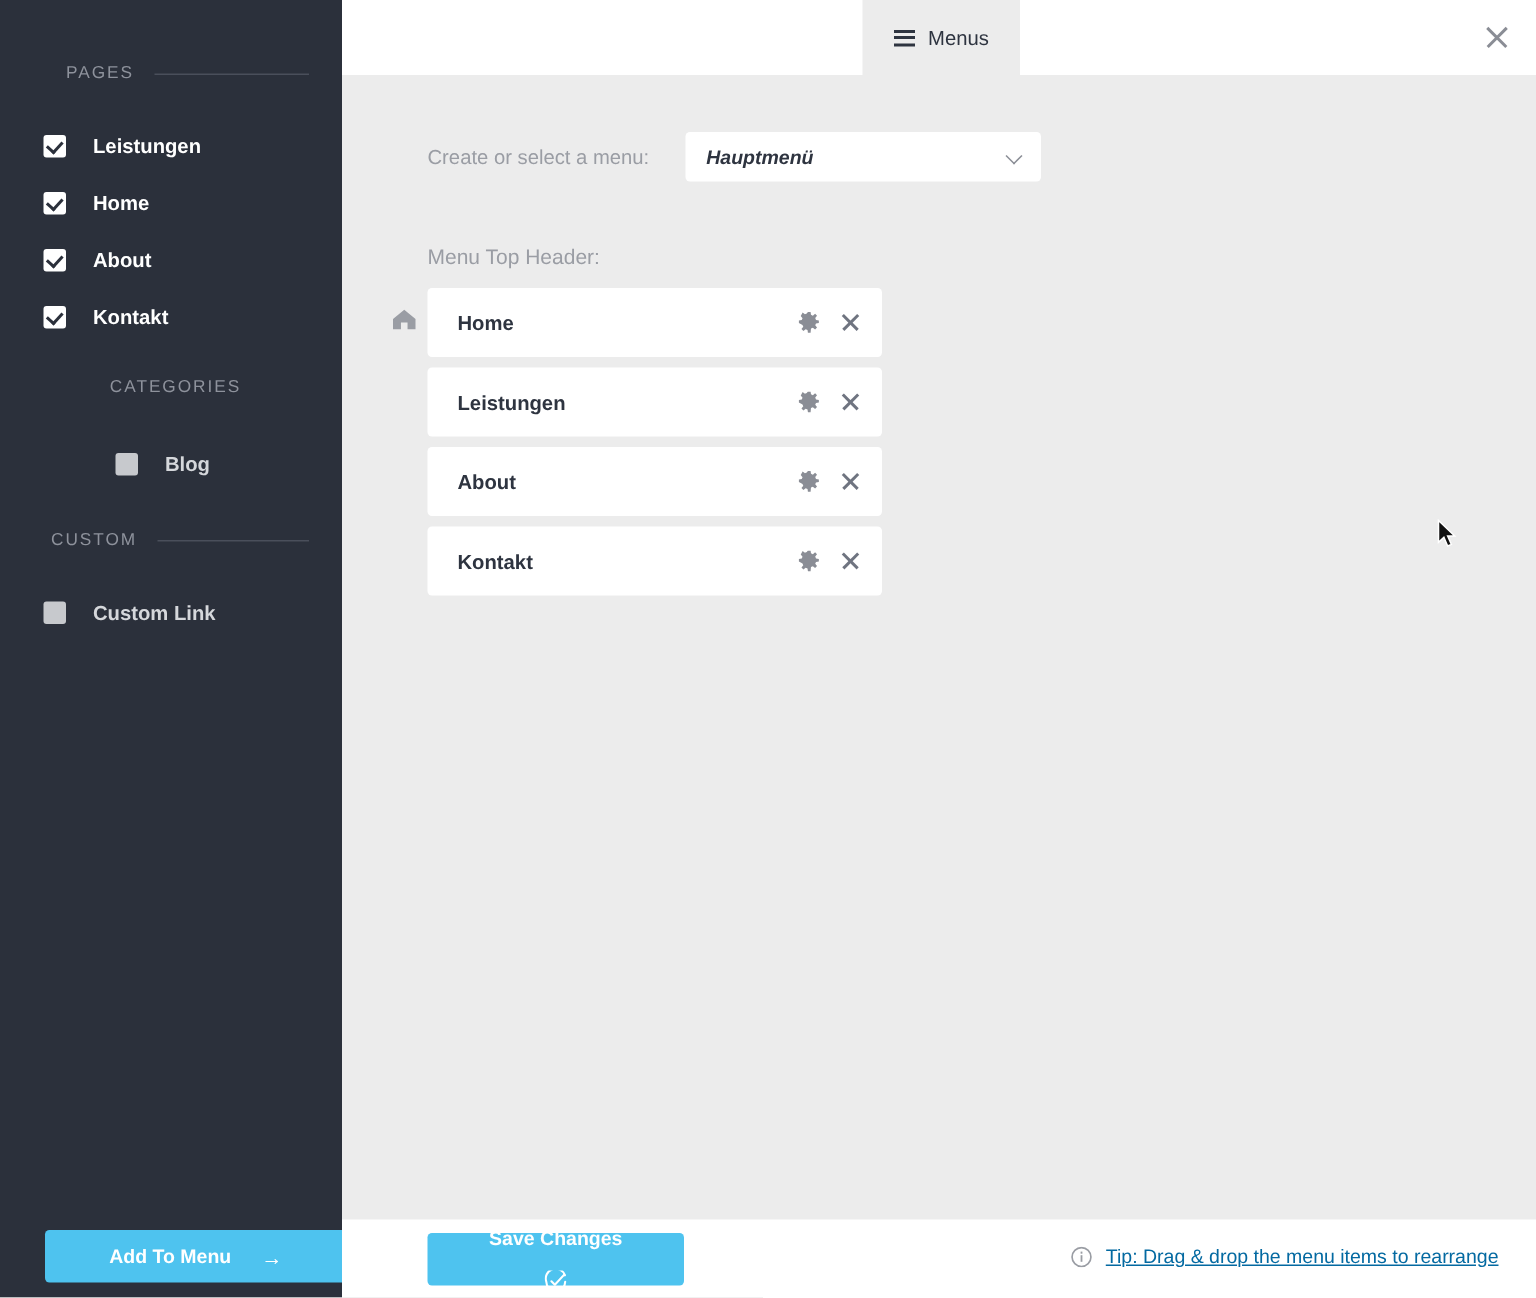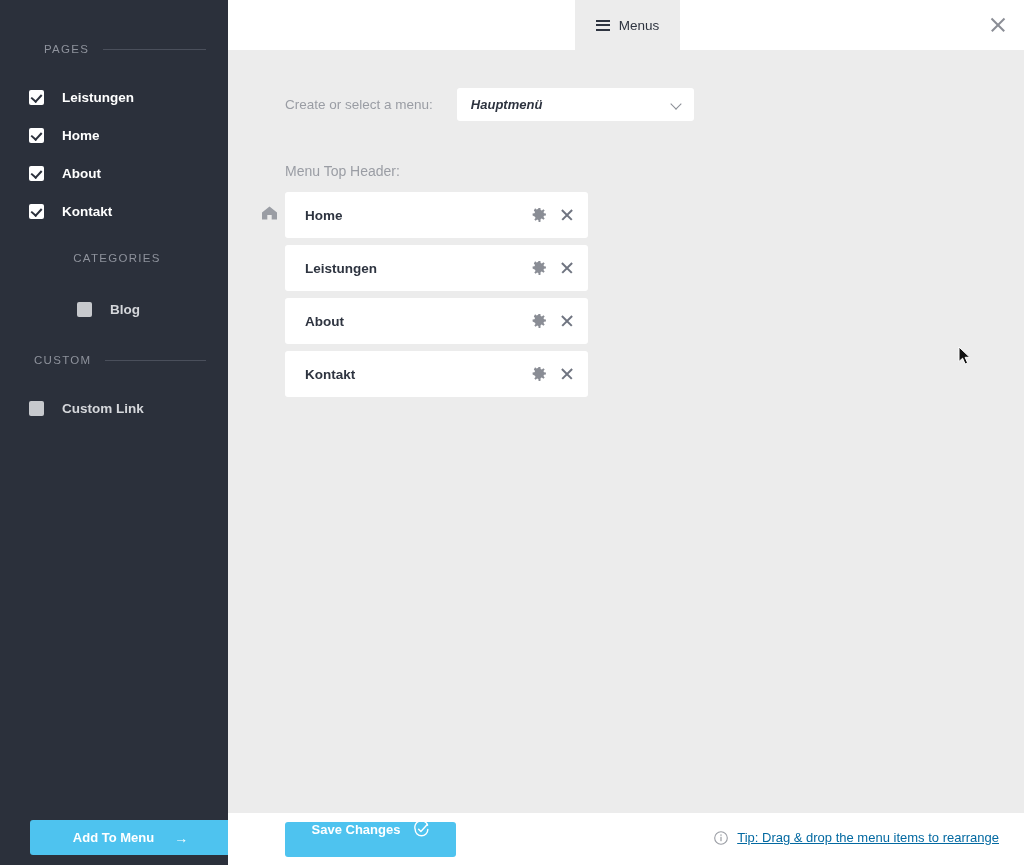--- a/index.html
+++ b/index.html
@@ -160,22 +160,22 @@
     position: absolute; left: 0; top: 813px;
     width: 796px; height: 52px;
     background: #ffffff;
   }
   .save-btn {
     position: absolute; left: 57px; top: 9px;
     width: 171px; height: 35px;
     background: #4ec3ef; border: none; border-radius: 3px;
     color: #ffffff; font-size: 13px; font-weight: bold;
     font-family: "Liberation Sans", sans-serif;
-    display: flex; align-items: flex-start; justify-content: center;
-    gap: 14px; cursor: pointer;
+    display: flex; align-items: center; justify-content: center;
+    gap: 14px; cursor: pointer; flex-direction: column;
   }
   .check-circ { width: 15px; height: 15px; }
   .check-circ svg { display: block; }
   .tip {
     position: absolute; right: 25px; top: 17px;
     display: flex; align-items: center; gap: 9px;
   }
   .info-ico { width: 14px; height: 14px; }
   .info-ico svg { display: block; }
   .tip-text { font-size: 13px; color: #0369a1; text-decoration: underline; }

